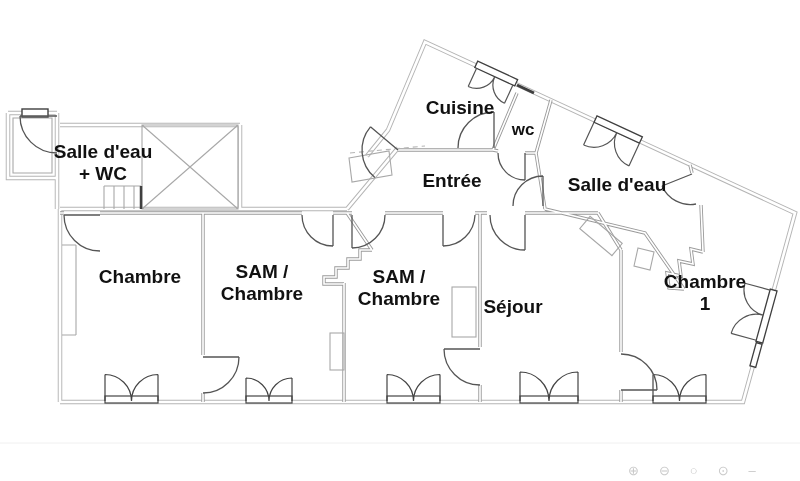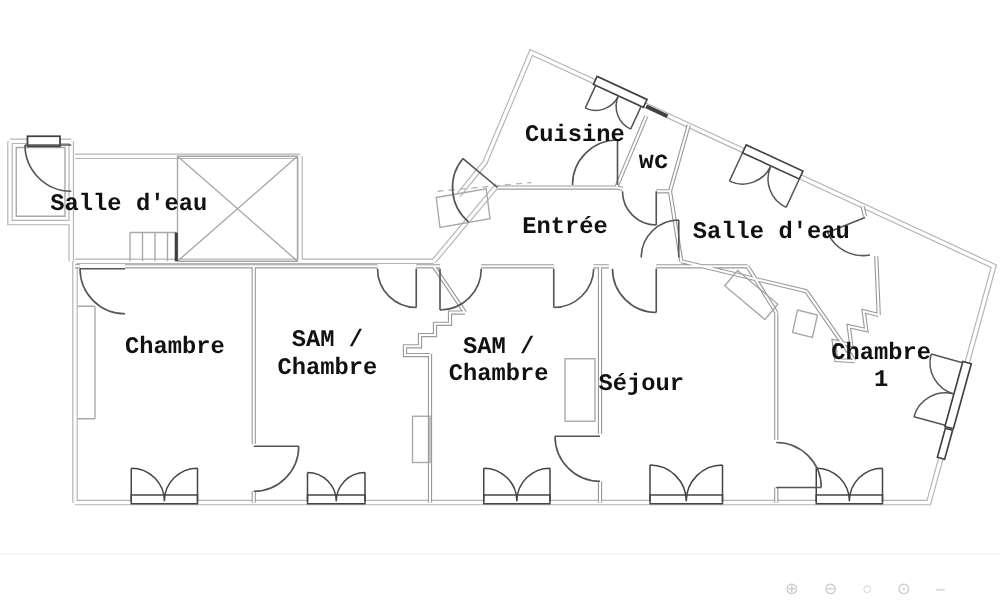--- a/index.html
+++ b/index.html
@@ -1,23 +1,23 @@
 <!DOCTYPE html>
 <html><head>
 <meta charset="utf-8">
 <style>
   html,body{margin:0;padding:0;background:#ffffff;}
   .stage{position:relative;width:800px;height:481px;overflow:hidden;background:#ffffff;
          font-family:"Liberation Sans",sans-serif;}
   .plan-svg{position:absolute;left:0;top:0;}
   .room-label{position:absolute;transform:translate(-50%,-50%);color:#111;
-              font-weight:bold;font-size:19px;line-height:22px;text-align:center;white-space:nowrap;font-family:Liberation Mono, monospace;}
+              font-weight:bold;font-size:19px;line-height:22px;text-align:center;white-space:nowrap;}
   .room-label .line{display:block;}
   .room-label .line:empty{display:none;}
-  .room-label.small{font-size:20px;line-height:16px;}
+  .room-label.small{font-size:17px;line-height:16px;}
   .viewer-controls{position:absolute;left:628px;top:463px;display:flex;gap:20px;
                    color:#c9c9c9;font-size:13px;line-height:16px;}
   .viewer-controls span{cursor:pointer;}
 </style>
 </head>
 <body>
 
 <div class="stage">
 
   <svg class="plan-svg" width="800" height="481" viewBox="0 0 800 481">
@@ -142,20 +142,21 @@
       <path d="M525,153 L525,180 M498,153 A27,27 0 0 0 525,180"></path>
       <path d="M494,148 L494,112 M458,148 A36,36 0 0 1 494,112"></path>
       <path d="M543,206 L543,176 M513,206 A30,30 0 0 1 543,176"></path>
       <path d="M692,174 L662,186 M662,186 A31,31 0 0 0 696,204"></path>
       <path transform="rotate(40 398 150)" d="M398,150 L362,150 M362,150 A36,36 0 0 0 398,186"></path>
     </g>
   </svg>
 
   <div class="room-label" style="left:103px;top:163px;">
     <span class="line">Salle d'eau</span>
+    <span class="line">+ WC</span>
   </div>
   <div class="room-label" style="left:460px;top:108px;">
     <span class="line">Cuisine</span>
 
   </div>
   <div class="room-label small" style="left:523px;top:130px;">
     <span class="line">wc</span>
 
   </div>
   <div class="room-label" style="left:452px;top:181px;text-align:right;">

